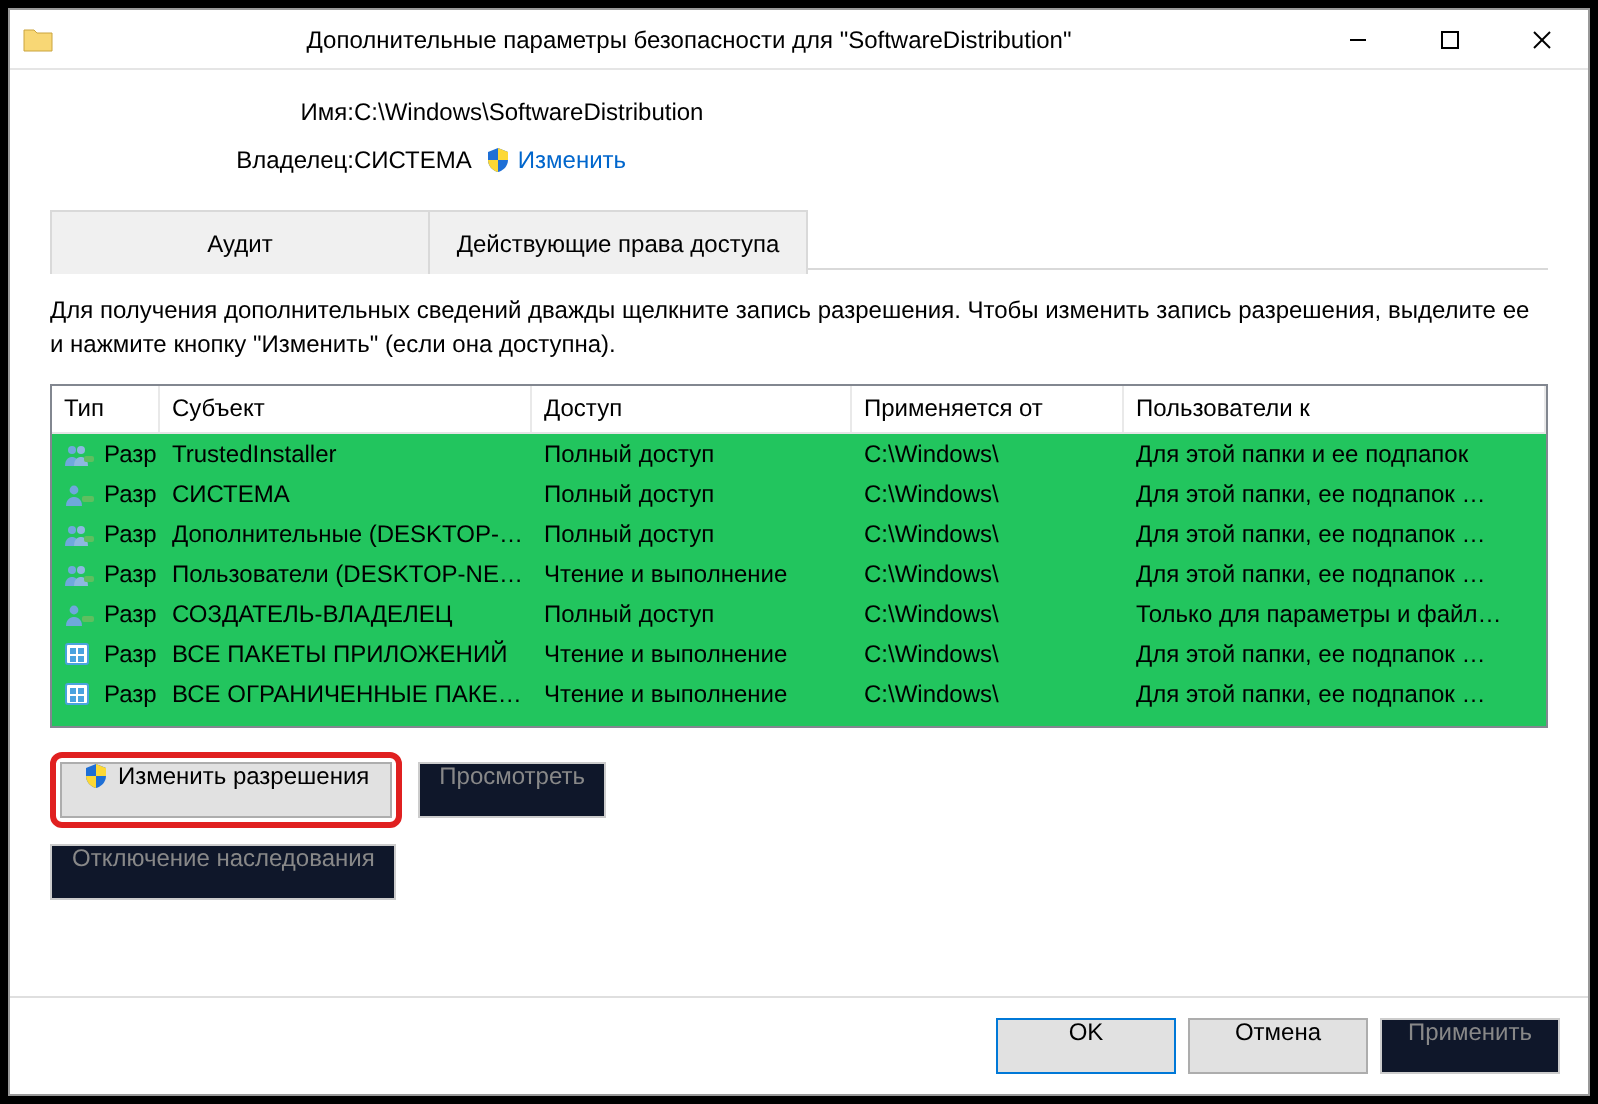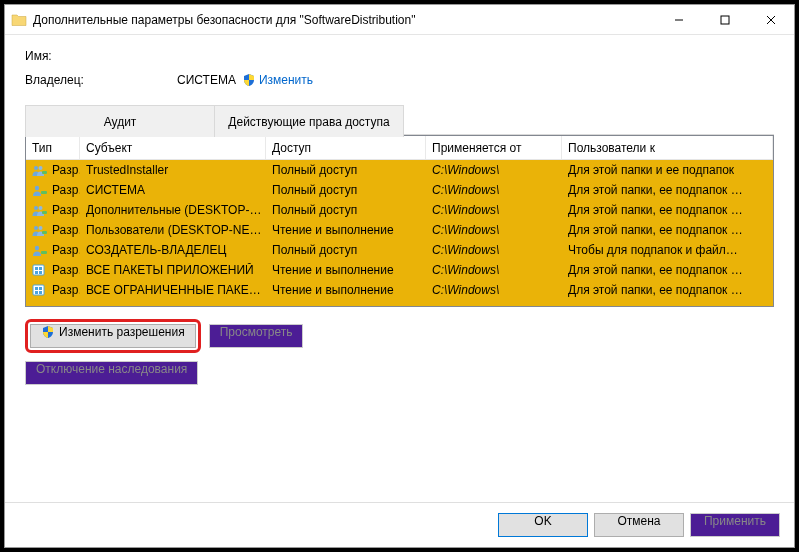--- a/index.html
+++ b/index.html
@@ -20,28 +20,29 @@
     display: flex;
     flex-direction: column;
   }
   .titlebar {
     height: 30px;
     background: #fff;
     display: flex;
     align-items: center;
     padding-left: 6px;
     border-bottom: 1px solid #e5e5e5;
+    text-align: center;
   }
   .titlebar .folder-ico { width: 16px; height: 16px; margin-right: 6px; }
   .title-text { flex: 1; color: #000; font-size: 12px; }
   .win-btns { display: flex; }
   .win-btn { width: 46px; height: 30px; display: flex; align-items: center; justify-content: center; }
   .win-btn svg { width: 10px; height: 10px; }
   .content { flex: 1; padding: 14px 20px 12px 20px; display: flex; flex-direction: column; }
-  .info-row { display: flex; align-items: center; margin-bottom: 10px; }
+  .info-row { display: flex; align-items: center; margin-bottom: 10px; text-align: right; }
   .info-label { width: 152px; }
   .info-value { color: #000; }
   .shield-ico { width: 14px; height: 14px; vertical-align: -3px; margin: 0 3px 0 6px; }
   .link { color: #0066cc; cursor: pointer; }
   .tabs-wrap { margin-top: 6px; }
   .tabs {
     display: flex;
     position: relative;
   }
   .tab {
@@ -69,21 +70,21 @@
     height: 32px;
   }
   .tabs-bottom-line {
     border-bottom: 1px solid #d9d9d9;
     margin-top: -1px;
   }
   .desc { margin: 12px 0 10px 0; line-height: 1.45; color: #000; }
   .section-label { margin-bottom: 4px; }
   .table-box {
     border: 1px solid #828790;
-    background: #eab308;
+    background: #22c55e;
     padding: 0;
     height: 172px;
     overflow: hidden;
   }
   .thead {
     display: flex;
     border-bottom: 1px solid #e5e5e5;
     height: 24px;
     align-items: center;
     background: #fff;
@@ -109,37 +110,37 @@
   }
   .trow .cell {
     padding-left: 6px;
     white-space: nowrap;
     overflow: hidden;
     text-overflow: ellipsis;
   }
   .cell-type { width: 54px; display: flex; align-items: center; gap: 4px; }
   .cell-subject { width: 186px; }
   .cell-access { width: 160px; }
-  .cell-inherit { width: 136px; font-style: italic; }
+  .cell-inherit { width: 136px; }
   .cell-applies { flex: 1; }
   .user-ico { width: 16px; height: 12px; flex-shrink: 0; }
   .btn-row { display: flex; gap: 8px; margin-top: 12px; align-items: center; }
   .btn {
     height: 24px;
-    padding: 0 10px;
+    padding: 13px 10px;
     background: #e1e1e1;
     border: 1px solid #adadad;
     display: inline-flex;
-    align-items: flex-start;
+    align-items: flex-end;
     justify-content: center;
     cursor: pointer;
     font-family: inherit;
     font-size: 12px;
   }
-  .btn.disabled { color: #888; background: #4c1d95; border-color: #ccc; cursor: default; }
+  .btn.disabled { color: #888; background: #0f172a; border-color: #ccc; cursor: default; }
   .highlight-box {
     border: 3px solid #e02020;
     border-radius: 6px;
     padding: 2px;
     display: inline-flex;
   }
   .bottom-bar {
     border-top: 1px solid #dfdfdf;
     padding: 10px 14px;
     display: flex;
@@ -176,20 +177,21 @@
             <line x1="9" y1="1" x2="1" y2="9" stroke="#000"></line>
           </svg>
         </div>
     </div>
   </div>
 
   <div class="content">
 
     <div class="info-row">
       <span class="info-label">Имя:</span>
+      <span class="info-value">C:\Windows\SoftwareDistribution</span>
     </div>
     <div class="info-row">
       <span class="info-label">Владелец:</span>
       <span class="info-value">СИСТЕМА</span>
       <svg class="shield-ico" viewBox="0 0 14 14">
         <path d="M7 1 L12 3 V7 C12 10 9.5 12.5 7 13 C4.5 12.5 2 10 2 7 V3 Z" fill="#1e6fd6"></path>
         <path d="M7 1 L12 3 V7 H7 Z" fill="#fdd835"></path>
         <path d="M7 7 V13 C4.5 12.5 2 10 2 7 H7 Z" fill="#fdd835"></path>
       </svg>
       <span class="link">Изменить</span>
@@ -200,20 +202,21 @@
         <div class="tab inactive">
             <span>Аудит</span>
           </div>
         <div class="tab inactive">
             <span>Действующие права доступа</span>
           </div>
       </div>
       <div class="tabs-bottom-line"></div>
     </div>
 
+    <div class="desc">Для получения дополнительных сведений дважды щелкните запись разрешения. Чтобы изменить запись разрешения, выделите ее и нажмите кнопку "Изменить" (если она доступна).</div>
 
     <div class="table-box">
       <div class="thead">
         <div class="col col-type">Тип</div>
         <div class="col col-subject">Субъект</div>
         <div class="col col-access">Доступ</div>
         <div class="col col-inherit">Применяется от</div>
         <div class="col col-applies">Пользователи к</div>
       </div>
       <div class="tbody" id="tbody">
@@ -284,21 +287,21 @@
               <svg class="user-ico" viewBox="0 0 16 12">
                 <circle cx="5" cy="4" r="2.2" fill="#6fa8dc"></circle>
                 <path d="M1 12 C1 8 4 7.5 5 7.5 C6 7.5 9 8 9 12 Z" fill="#6fa8dc"></path>
                 <rect x="9" y="7" width="6" height="3" fill="#5fbf5f" rx="1"></rect>
               </svg>
               <span>Разр…</span>
             </div>
             <div class="cell cell-subject">СОЗДАТЕЛЬ-ВЛАДЕЛЕЦ</div>
             <div class="cell cell-access">Полный доступ</div>
             <div class="cell cell-inherit">C:\Windows\</div>
-            <div class="cell cell-applies">Чтобы для подпапок и файл…</div>
+            <div class="cell cell-applies">Только для параметры и файл…</div>
           </div>
           <div class="trow">
             <div class="cell cell-type">
               <svg class="user-ico" viewBox="0 0 16 12">
                 <rect x="1" y="1" width="11" height="10" rx="1" fill="#fff" stroke="#4aa3df"></rect>
                 <rect x="3" y="3" width="3" height="3" fill="#4aa3df"></rect>
                 <rect x="7" y="3" width="3" height="3" fill="#4aa3df"></rect>
                 <rect x="3" y="7" width="3" height="3" fill="#4aa3df"></rect>
                 <rect x="7" y="7" width="3" height="3" fill="#4aa3df"></rect>
               </svg>

